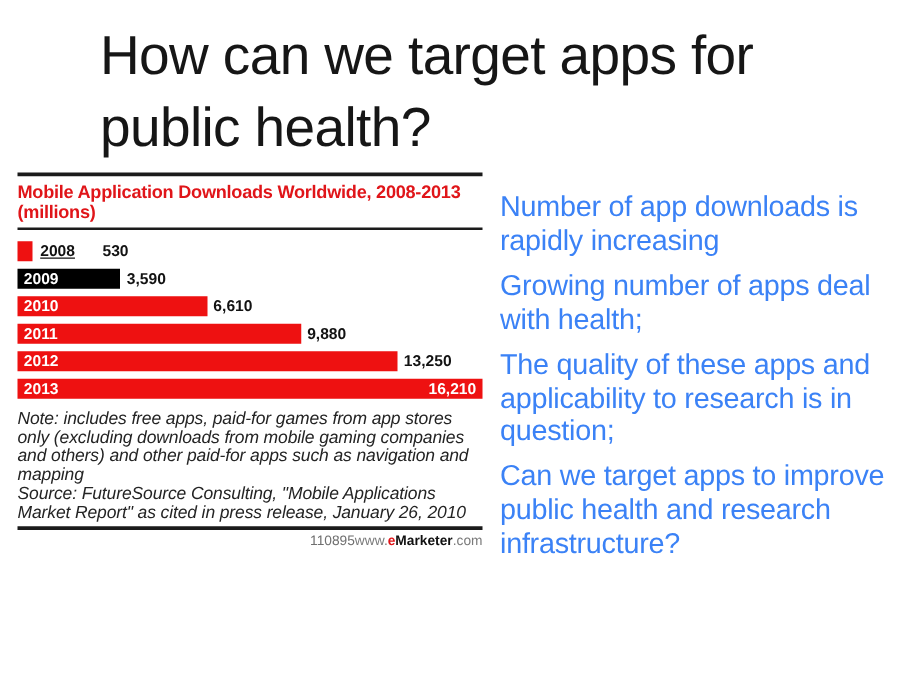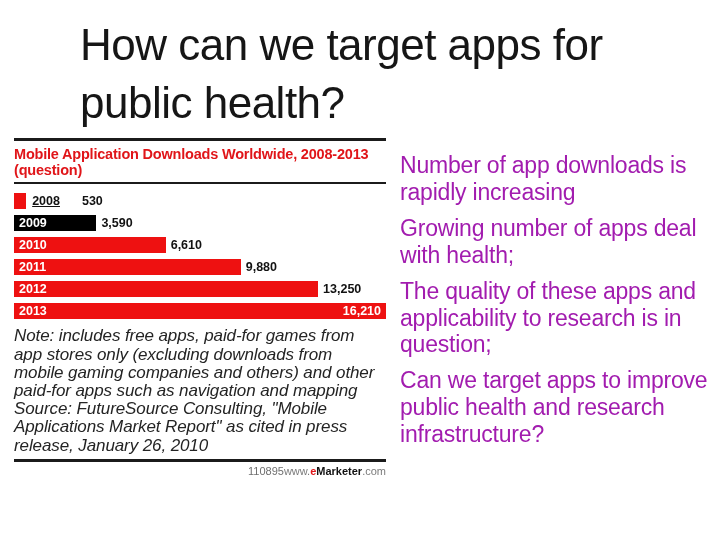--- a/index.html
+++ b/index.html
@@ -52,21 +52,21 @@
     box-sizing:border-box; padding:0 5px;
     color:#ffffff;
     flex:none;
     overflow:hidden;
   }
   .year-out { color:#121212; margin-left:6px;text-decoration:underline; }
   .value-out { color:#121212; margin-left:5px; }
 
   .chart-note, .chart-source {
     font-style:italic;
-    font-size:17px; line-height:1.07;
+    font-size:14px; line-height:1.07;
     color:#242424;
     letter-spacing:-0.1px;
     margin:0;
   }
   .chart-note { margin-top:8px; }
 
   .chart-footer {
     margin-top:4px;
     border-top:3px solid #1b1b1b;
     padding-top:3px;
@@ -75,34 +75,34 @@
   }
   .chart-id { color:#6f6f6f; }
   .site { color:#7a7a7a; }
   .site .site-e { color:#e01519; font-weight:bold; }
   .site .site-name { color:#111111; font-weight:bold; }
 
   
   .bullets {
     position:absolute; left:400px; top:152px; width:310px;
     font-size:23px; line-height:1.17;
-    color:#a21caf;
+    color:#3b82f6;
     letter-spacing:-0.2px;
   }
   .bullets p { margin:0 0 9px 0; }
 </style>
 </head>
 <body>
 
 <h1 class="slide-title">How can we target apps for public health?</h1>
 
 <div class="chart">
   <div class="chart-topline"></div>
   <div class="chart-title">Mobile Application Downloads Worldwide, 2008-2013</div>
-  <div class="chart-subtitle">(question)</div>
+  <div class="chart-subtitle">(millions)</div>
   <div class="chart-rule"></div>
 
   <div>
       <div class="bar-row">
         <div class="bar" style="background: rgb(238, 17, 17); width: 3.26959%;"></div>
         <span class="year-out">2008</span>
         <span class="value-out" style="margin-left: 22px;">530</span>
       </div>
       <div class="bar-row">
         <div class="bar" style="background: #000000; width: 22.1468%;">

